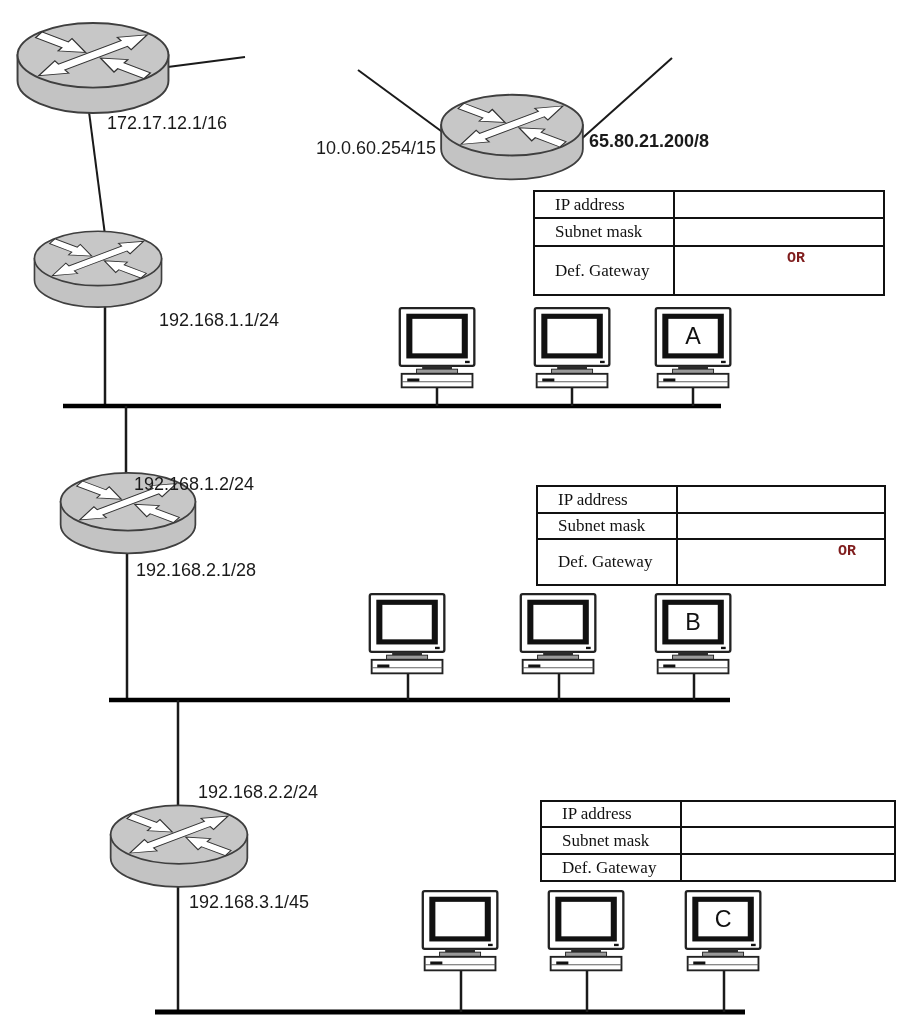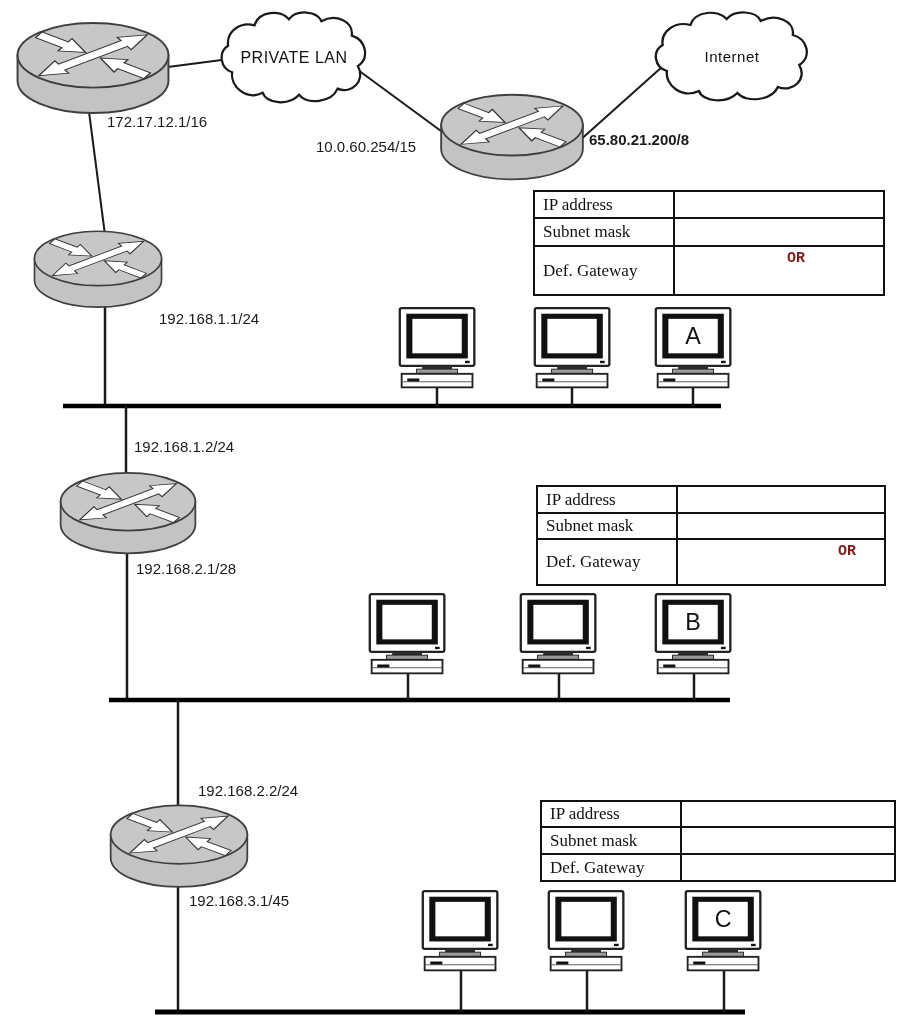--- a/index.html
+++ b/index.html
@@ -3,33 +3,33 @@
 <meta charset="utf-8">
 <style>
   html,body{margin:0;padding:0;background:#fff;}
   .stage{position:relative;width:901px;height:1024px;background:#fff;
          font-family:"Liberation Sans",sans-serif;overflow:hidden;}
   .abs{position:absolute;}
   svg{display:block;}
   
   #wires{position:absolute;left:0;top:0;pointer-events:none;}
   
-  .lbl{position:absolute;font-size:15px;color:#1a1a1a;white-space:nowrap;}
+  .lbl{position:absolute;font-size:18px;color:#1a1a1a;white-space:nowrap;}
   
   .cloud{position:absolute;}
   .cloud .cloud-label{position:absolute;left:0;top:0;width:100%;height:100%;
         display:flex;align-items:center;justify-content:center;
         font-size:15px;color:#111;letter-spacing:.5px;}
   
   .ip-table{position:absolute;background:#fff;border:2px solid #111;box-sizing:border-box;}
   .tr{display:flex;border-bottom:2px solid #111;box-sizing:border-box;}
   .tr:last-child{border-bottom:none;}
   .th{width:140px;min-width:140px;border-right:2px solid #111;box-sizing:border-box;
       font-family:"Liberation Serif",serif;font-size:17px;color:#111;
-      padding-left:8px;display:flex;align-items:center;}
+      padding-left:20px;display:flex;align-items:center;}
   .td{flex:1;position:relative;}
   .or{position:absolute;top:3px;font-family:Liberation Mono, monospace;
       font-weight:bold;font-size:15px;color:#7f1d1d;}
   .pc-letter{font-family:"Liberation Sans",sans-serif;}
 </style>
 </head>
 <body>
 
 <div class="stage">
 
@@ -85,32 +85,20 @@
     <line x1="559" y1="668" x2="559" y2="700" stroke="#1a1a1a" stroke-width="2.5"></line>
     <line x1="694" y1="668" x2="694" y2="700" stroke="#1a1a1a" stroke-width="2.5"></line>
     <line x1="178" y1="700" x2="178" y2="820" stroke="#1a1a1a" stroke-width="2.5"></line>
     <line x1="178" y1="870" x2="178" y2="1012" stroke="#1a1a1a" stroke-width="2.5"></line>
     <line x1="155" y1="1012" x2="745" y2="1012" stroke="#000" stroke-width="5"></line>
     <line x1="461" y1="965" x2="461" y2="1012" stroke="#1a1a1a" stroke-width="2.5"></line>
     <line x1="587" y1="965" x2="587" y2="1012" stroke="#1a1a1a" stroke-width="2.5"></line>
     <line x1="724" y1="965" x2="724" y2="1012" stroke="#1a1a1a" stroke-width="2.5"></line>
   </svg>
 
-  <div class="cloud" style="left:218px;top:9px;width:152px;height:97px;">
-    <svg width="152" height="97" viewBox="0 0 150 95" preserveAspectRatio="none">
-      <use href="#cloudSym" xlink:href="#cloudSym"></use>
-    </svg>
-    <div class="cloud-label" style="font-size:16px;">PRIVATE LAN</div>
-  </div>
-  <div class="cloud" style="left:652px;top:9px;width:160px;height:95px;">
-    <svg width="160" height="95" viewBox="0 0 150 95" preserveAspectRatio="none">
-      <use href="#cloudSym" xlink:href="#cloudSym"></use>
-    </svg>
-    <div class="cloud-label">Internet</div>
-  </div>
 
   <svg class="abs" style="left:14px;top:20px;" width="158" height="98" viewBox="0 0 160 100">
       <use href="#routerSym" xlink:href="#routerSym"></use>
     </svg>
   <svg class="abs" style="left:438px;top:92px;" width="148" height="92" viewBox="0 0 160 100">
       <use href="#routerSym" xlink:href="#routerSym"></use>
     </svg>
   <svg class="abs" style="left:32px;top:226px;" width="132" height="88" viewBox="0 0 160 100">
       <use href="#routerSym" xlink:href="#routerSym"></use>
     </svg>
@@ -151,21 +139,21 @@
     </svg>
   <svg class="abs" style="left:683px;top:889px;" width="82" height="90" viewBox="0 0 88 96">
       <use href="#pcSym" xlink:href="#pcSym"></use>
     <text class="pc-letter" x="43" y="41" text-anchor="middle" font-size="25" fill="#111">C</text>
     </svg>
 
   <div class="lbl" style="left:107px;top:113px;">172.17.12.1/16</div>
   <div class="lbl" style="left:316px;top:138px;">10.0.60.254/15</div>
   <div class="lbl" style="left:589px;top:131px;font-weight:bold;">65.80.21.200/8</div>
   <div class="lbl" style="left:131px;top:310px;margin-left:28px;">192.168.1.1/24</div>
-  <div class="lbl" style="left:134px;top:438px;text-align:right;">192.168.1.2/24</div>
+  <div class="lbl" style="left:134px;top:474px;text-align:right;">192.168.1.2/24</div>
   <div class="lbl" style="left:136px;top:560px;">192.168.2.1/28</div>
   <div class="lbl" style="left:198px;top:782px;">192.168.2.2/24</div>
   <div class="lbl" style="left:189px;top:892px;">192.168.3.1/45</div>
 
   <div class="ip-table" style="left:533px;top:190px;width:352px;">
     <div class="tr" style="height:27px;">
       <div class="th">IP address</div>
       <div class="td"></div>
     </div>
     <div class="tr" style="height:28px;">

